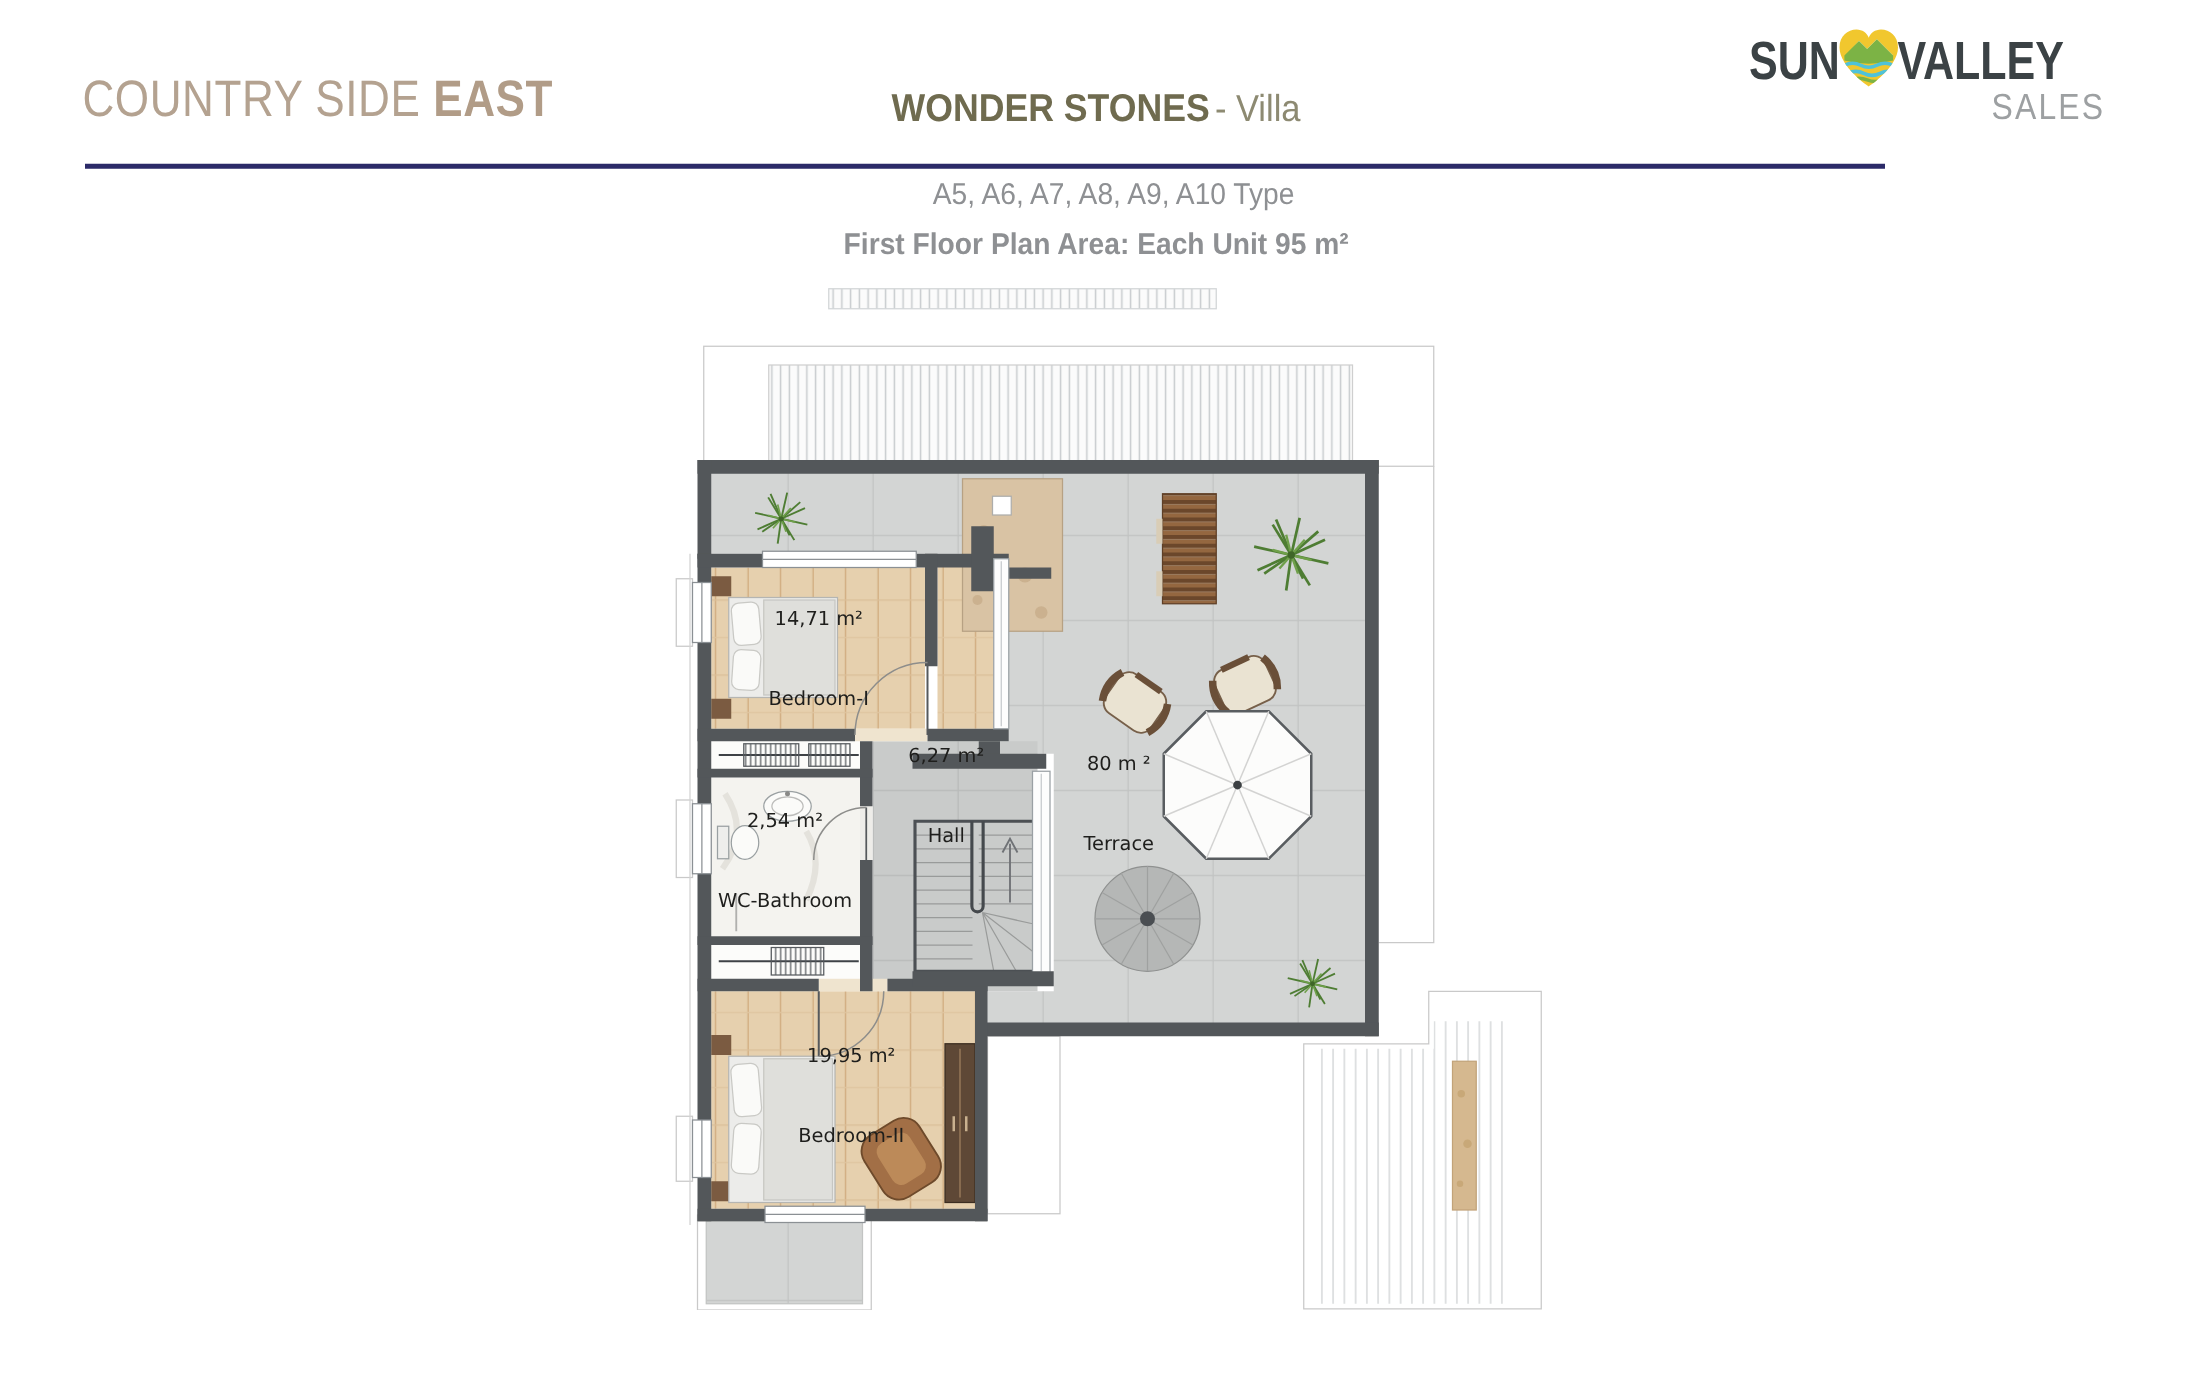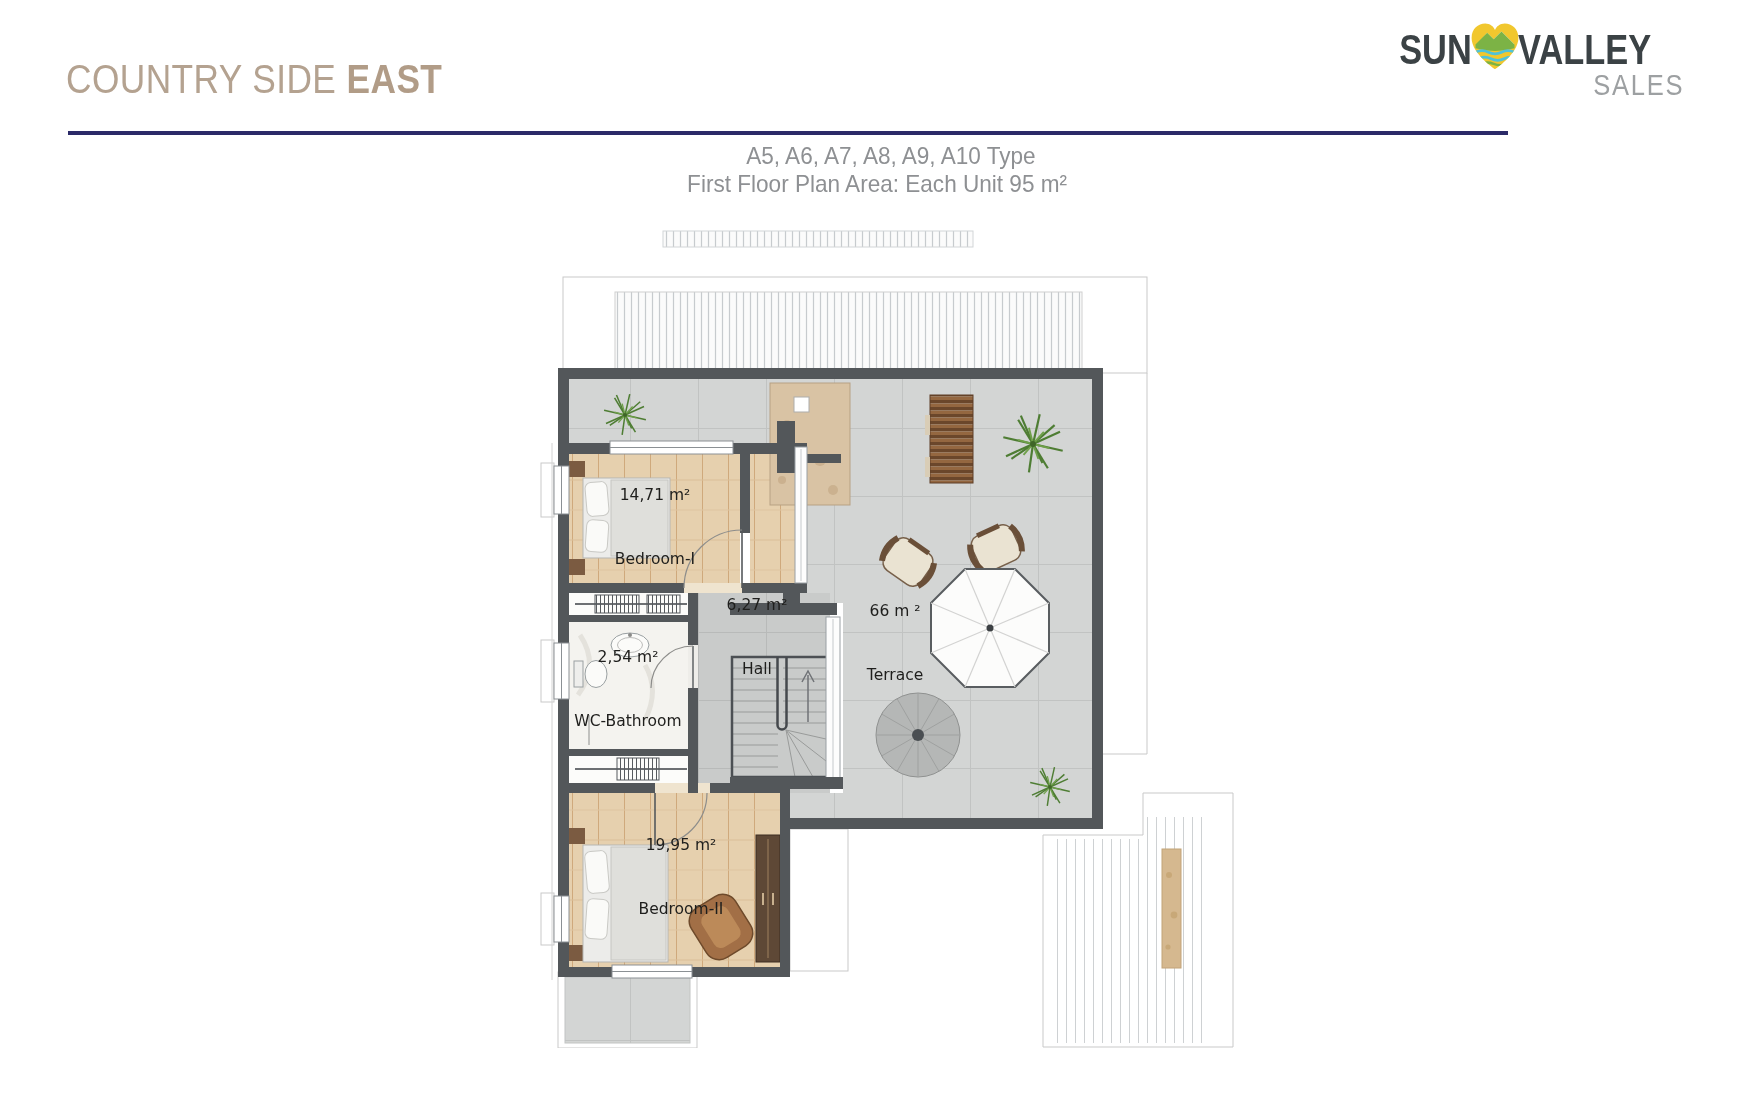--- a/index.html
+++ b/index.html
@@ -9,21 +9,21 @@
   .brand{position:absolute;left:66px;top:56px;font-size:41px;color:#b4a290;
          letter-spacing:.5px;transform:scaleX(.86);transform-origin:left center;white-space:nowrap;}
   .brand .light{font-weight:400;}
   .brand .bold{font-weight:700;color:#b19c87;}
   .rule{position:absolute;left:68px;top:131px;width:1440px;height:4px;background:#2b2a68;}
   .titleRow{position:absolute;left:0;top:69px;width:1754px;text-align:center;}
   .titleRow .inner{display:inline-block;transform:scaleX(.92);white-space:nowrap;}
   .titleBold{font-weight:700;font-size:31px;color:#6f6b4f;}
   .titleLight{font-weight:400;font-size:30px;color:#8d8a72;}
   .sub1,.sub2{position:absolute;left:0;width:1754px;text-align:center;color:#8e9093;font-size:24px;}
-  .sub1{top:142px;padding-left:14px;} .sub2{top:170px;}
+  .sub1{top:142px;padding-left:14px;} .sub2{top:182px;font-weight:bold;}
   .sub1 .inner,.sub2 .inner{display:inline-block;transform:scaleX(.94);white-space:nowrap;}
   
   .logo{position:absolute;right:70px;top:22px;text-align:right;}
   .logoRow{display:flex;align-items:center;justify-content:flex-end;gap:12px;}
   .logoWord{font-size:43px;font-weight:700;color:#3b4245;transform:scaleX(.8);white-space:nowrap;
             position:relative;z-index:2;}
   .logoWord.sun{transform-origin:right center;margin-right:-9px;}
   .logoWord.valley{transform-origin:left center;margin-left:-9px;}
   .logoHeart{position:relative;z-index:1;margin:0 -6px;}
   .logoSales{font-size:29px;color:#9da0a2;letter-spacing:2px;transform:scaleX(.88);
@@ -38,20 +38,26 @@
 </head>
 <body>
 
 <div class="page">
 
   <div class="brand">
     <span class="light">COUNTRY SIDE</span>
     <span class="bold">EAST</span>
   </div>
 
+  <div class="titleRow">
+    <span class="inner">
+      <span class="titleBold">WONDER STONES</span>
+      <span class="titleLight">- Villa</span>
+    </span>
+  </div>
 
   <div class="logo">
     <div class="logoRow">
       <span class="logoWord sun">SUN</span>
       <span class="logoHeart">
         <svg width="52" height="50" viewBox="0 0 40 38">
           <defs>
               <clipPath id="hclip">
             <path d="M20,36 C20,36 2,24 2,12 C2,5 7,1 12.5,1 C16,1 19,3.2 20,6 C21,3.2 24,1 27.5,1 C33,1 38,5 38,12 C38,24 20,36 20,36 Z"></path>
           </clipPath>
@@ -354,21 +360,21 @@
     </div>
     <div class="room-label" style="left:262px;top:412px">
       <span>6,27 m²</span>
       <span>Hall</span>
     </div>
     <div class="room-label" style="left:133px;top:464px">
       <span>2,54 m²</span>
       <span>WC-Bathroom</span>
     </div>
     <div class="room-label" style="left:400px;top:418px">
-      <span>66 m ²</span>
+      <span>80 m ²</span>
       <span>Terrace</span>
     </div>
     <div class="room-label" style="left:186px;top:652px">
       <span>19,95 m²</span>
       <span>Bedroom-II</span>
     </div>
   </div>
 
 </div>
 

